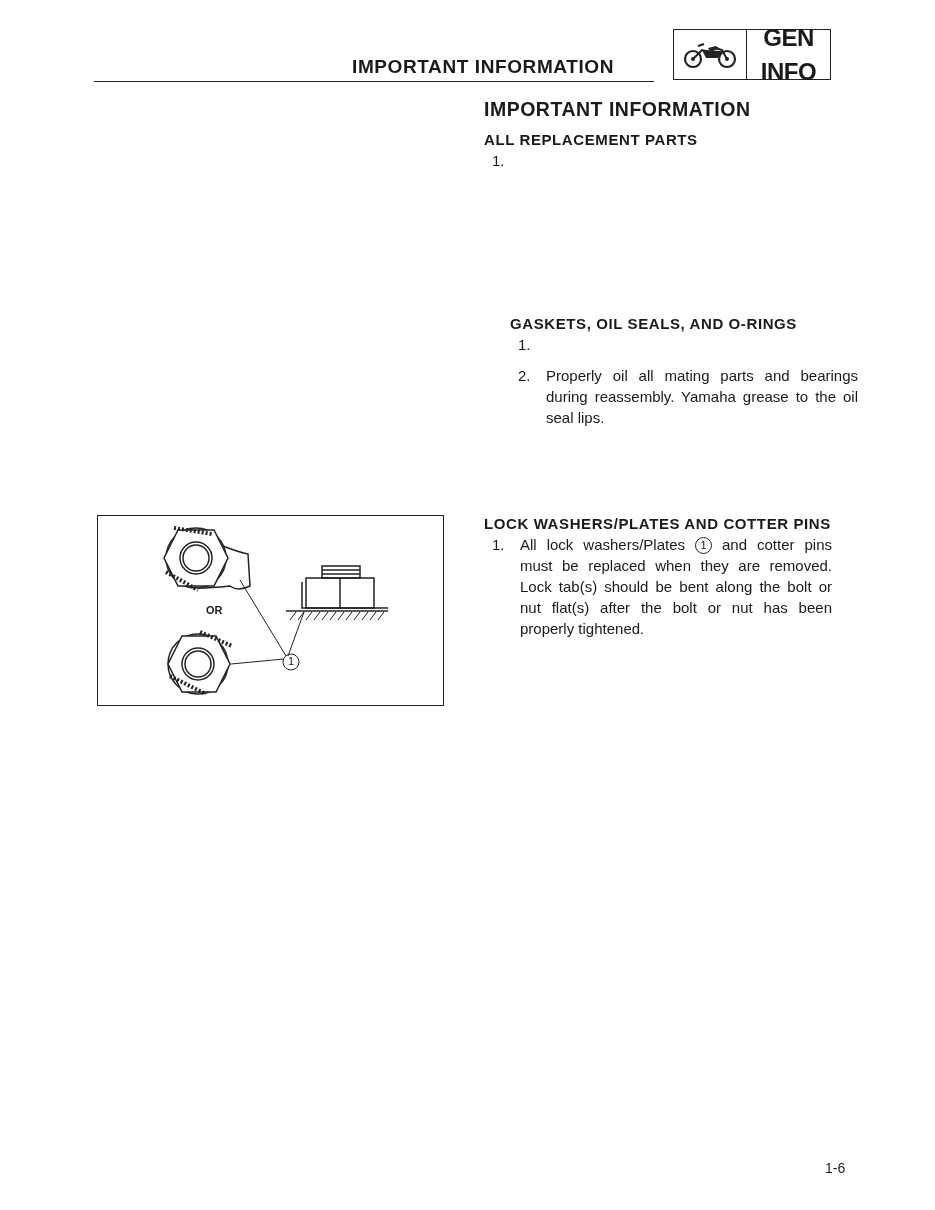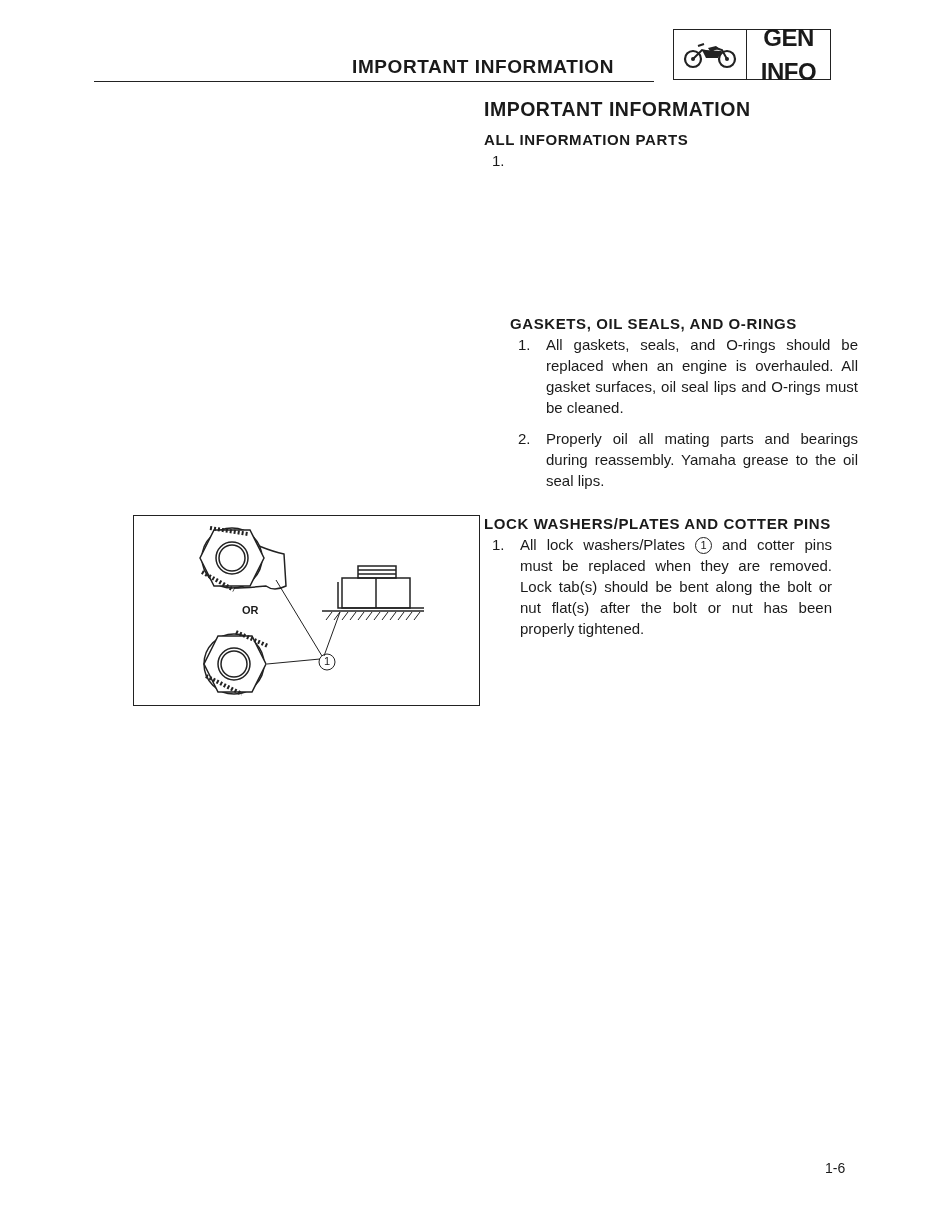--- a/index.html
+++ b/index.html
@@ -19,21 +19,21 @@
                 letter-spacing: -0.5px; gap: 12px; }
 
   .col { position: absolute; left: 484px; width: 348px; }
   .h1 { font-size: 19.5px; font-weight: bold; letter-spacing: 0.5px; margin: 0; }
   .h2 { font-size: 15px; font-weight: bold; letter-spacing: 0.6px; margin: 0; line-height: 21px; }
   .item { display: flex; font-size: 15px; line-height: 21px; }
   .item .num { width: 36px; flex: none; padding-left: 8px; box-sizing: border-box; }
   .item .txt { flex: 1; text-align: justify; }
 
   .figure { position: absolute; left: 97px; top: 515px; width: 347px; height: 191px;
-            border: 1.5px solid #222; box-sizing: border-box; margin-left: 36px; }
+            border: 1.5px solid #222; box-sizing: border-box; }
   .fig-or { position: absolute; left: 108px; top: 88px; font-size: 11px; font-weight: bold; }
 
   .page-num { position: absolute; left: 825px; top: 1160px; font-size: 14px; }
   .circ { display: inline-block; width: 15px; height: 15px; border: 1px solid #222; border-radius: 50%;
           font-size: 11px; line-height: 15px; text-align: center; vertical-align: 1px; }
 </style>
 </head>
 <body>
 
 <div class="header-title">IMPORTANT INFORMATION</div>
@@ -55,31 +55,30 @@
     <span>GEN</span>
     <span>INFO</span>
   </div>
 </div>
 
 <div class="col" style="top:98px;">
   <h1 class="h1">IMPORTANT INFORMATION</h1>
 </div>
 
 <div class="col" style="top:129px;">
-  <h2 class="h2">ALL INFORMATION PARTS</h2>
+  <h2 class="h2">ALL REPLACEMENT PARTS</h2>
   <div class="item">
     <span class="num">1.</span>
   </div>
 </div>
 
 <div class="col" style="top:313px;margin-left:26px;">
   <h2 class="h2">GASKETS, OIL SEALS, AND O-RINGS</h2>
   <div class="item">
     <span class="num">1.</span>
-    <span class="txt">All gaskets, seals, and O-rings should be replaced when an engine is overhauled. All gasket surfaces, oil seal lips and O-rings must be cleaned.</span>
   </div>
   <div class="item" style="margin-top:10px;">
     <span class="num">2.</span>
     <span class="txt">Properly oil all mating parts and bearings during reassembly. Yamaha grease to the oil seal lips.</span>
   </div>
 </div>
 
 <div class="col" style="top:513px;">
   <h2 class="h2">LOCK WASHERS/PLATES AND COTTER PINS</h2>
   <div class="item">

